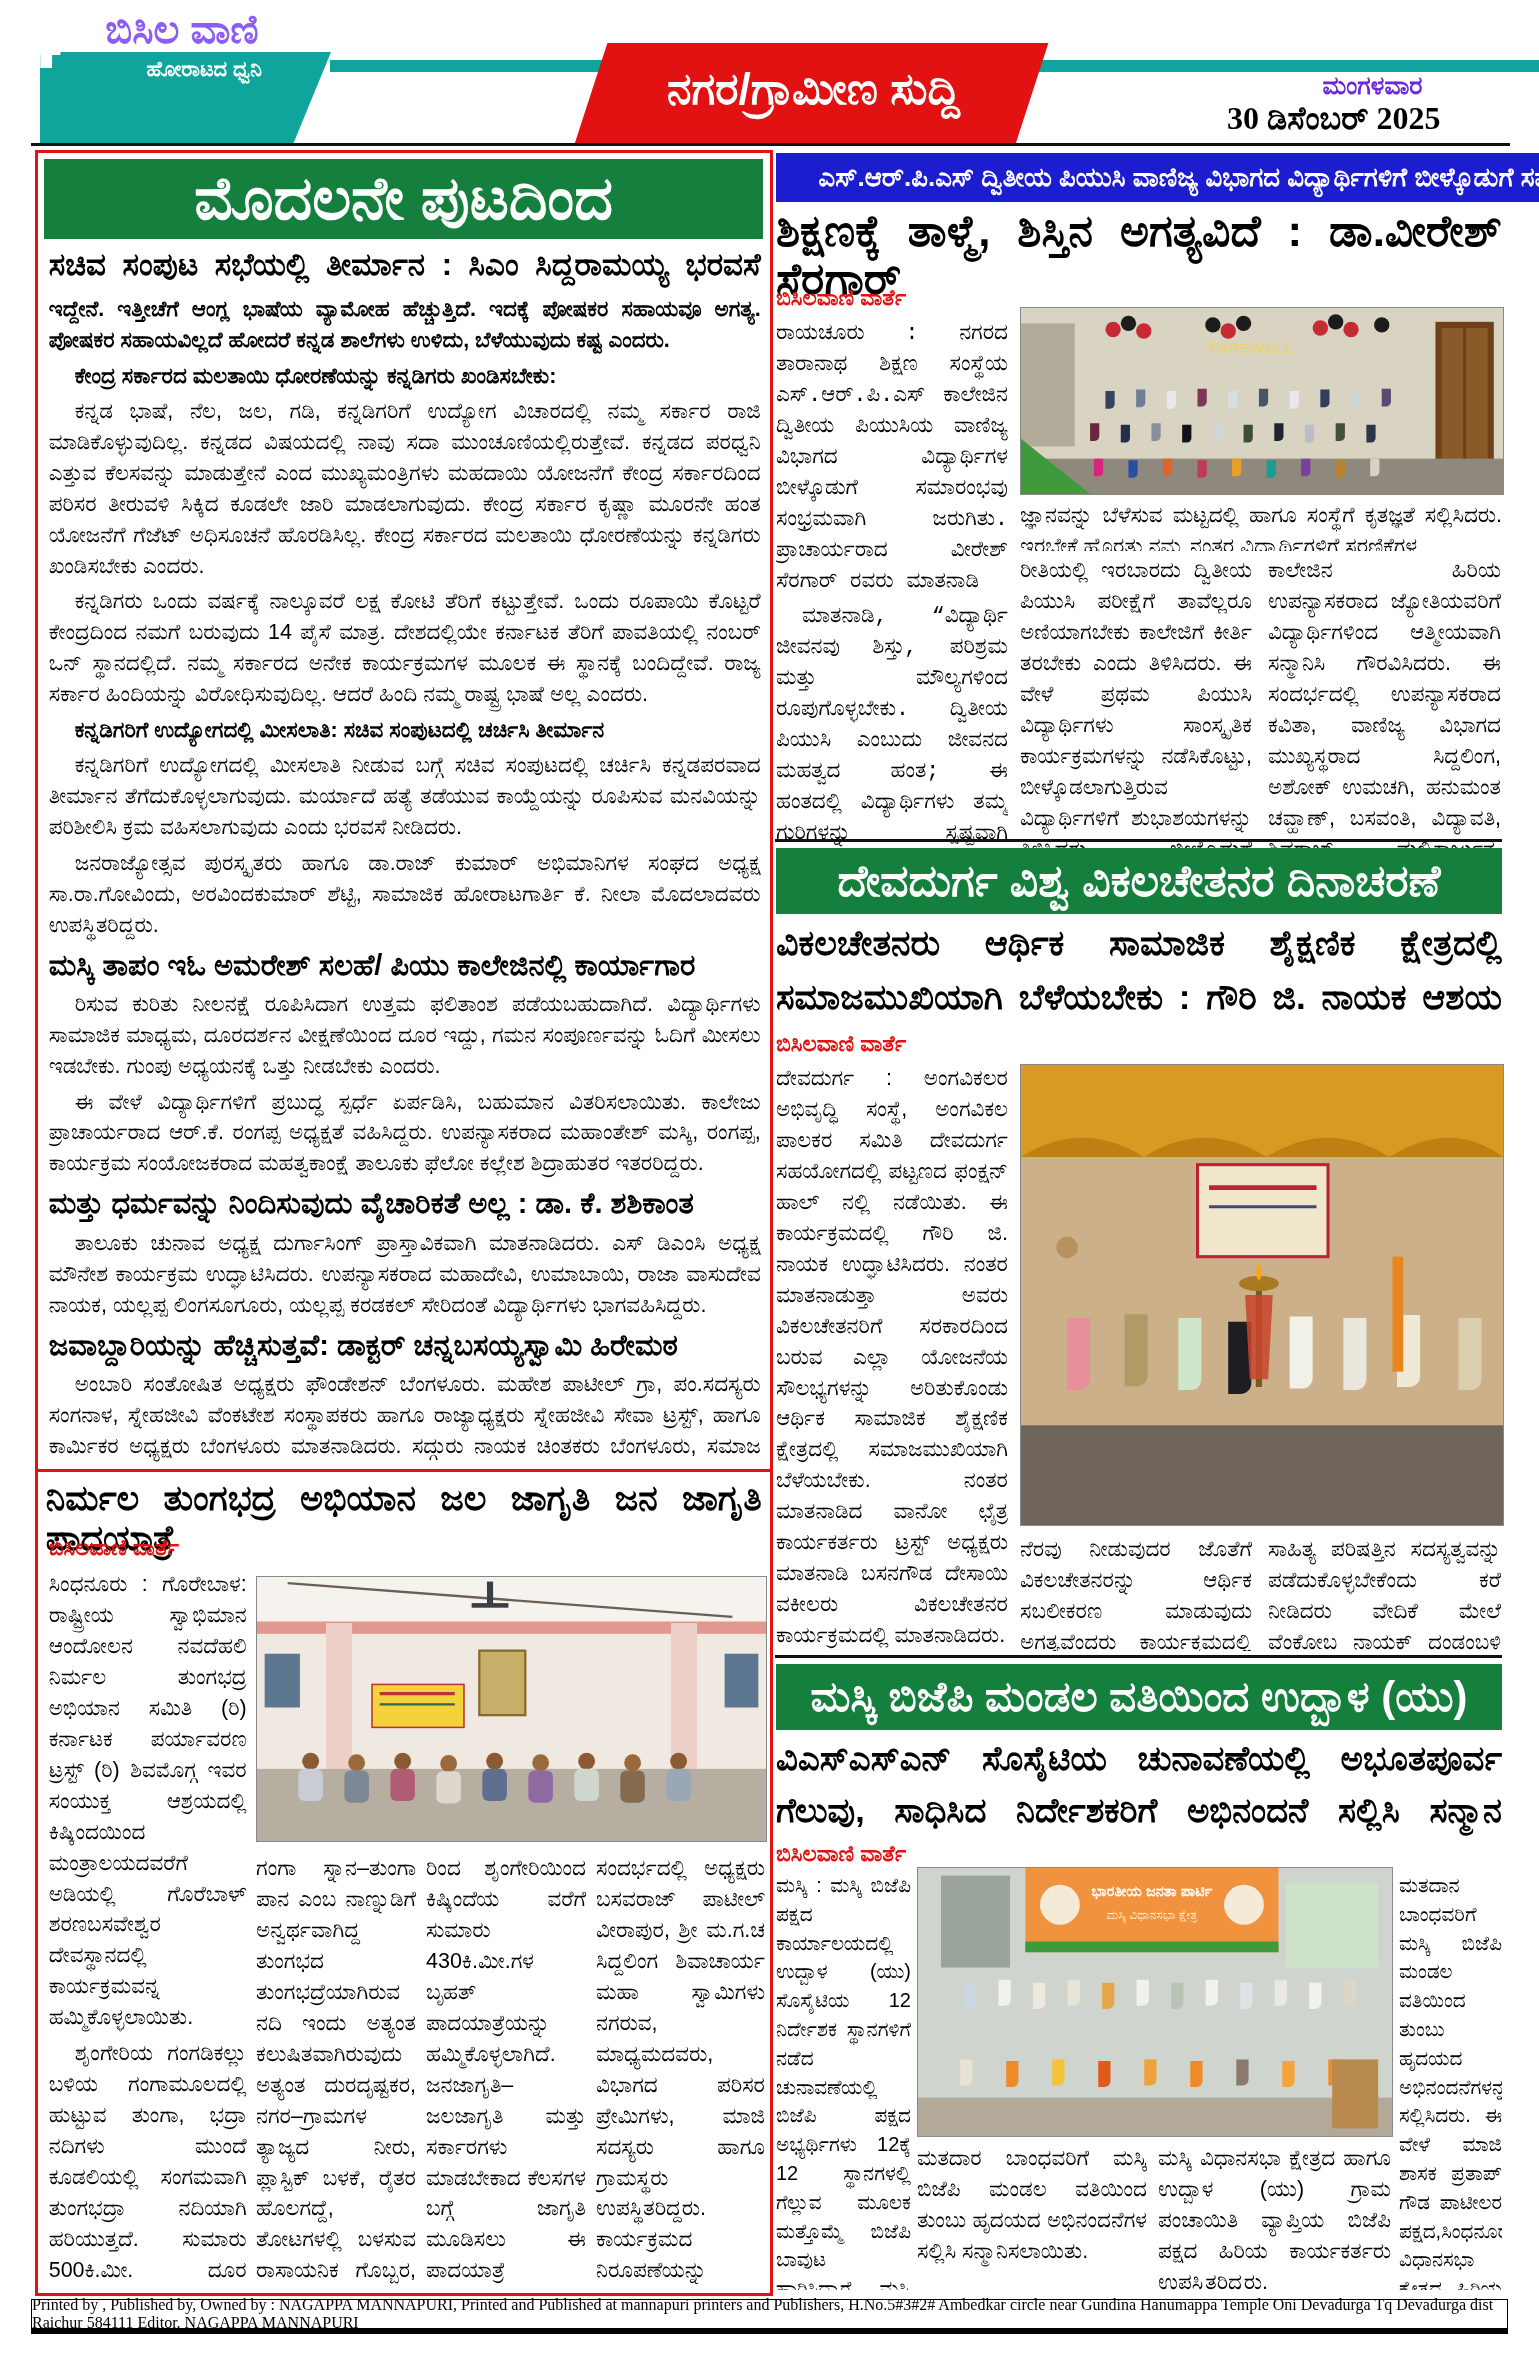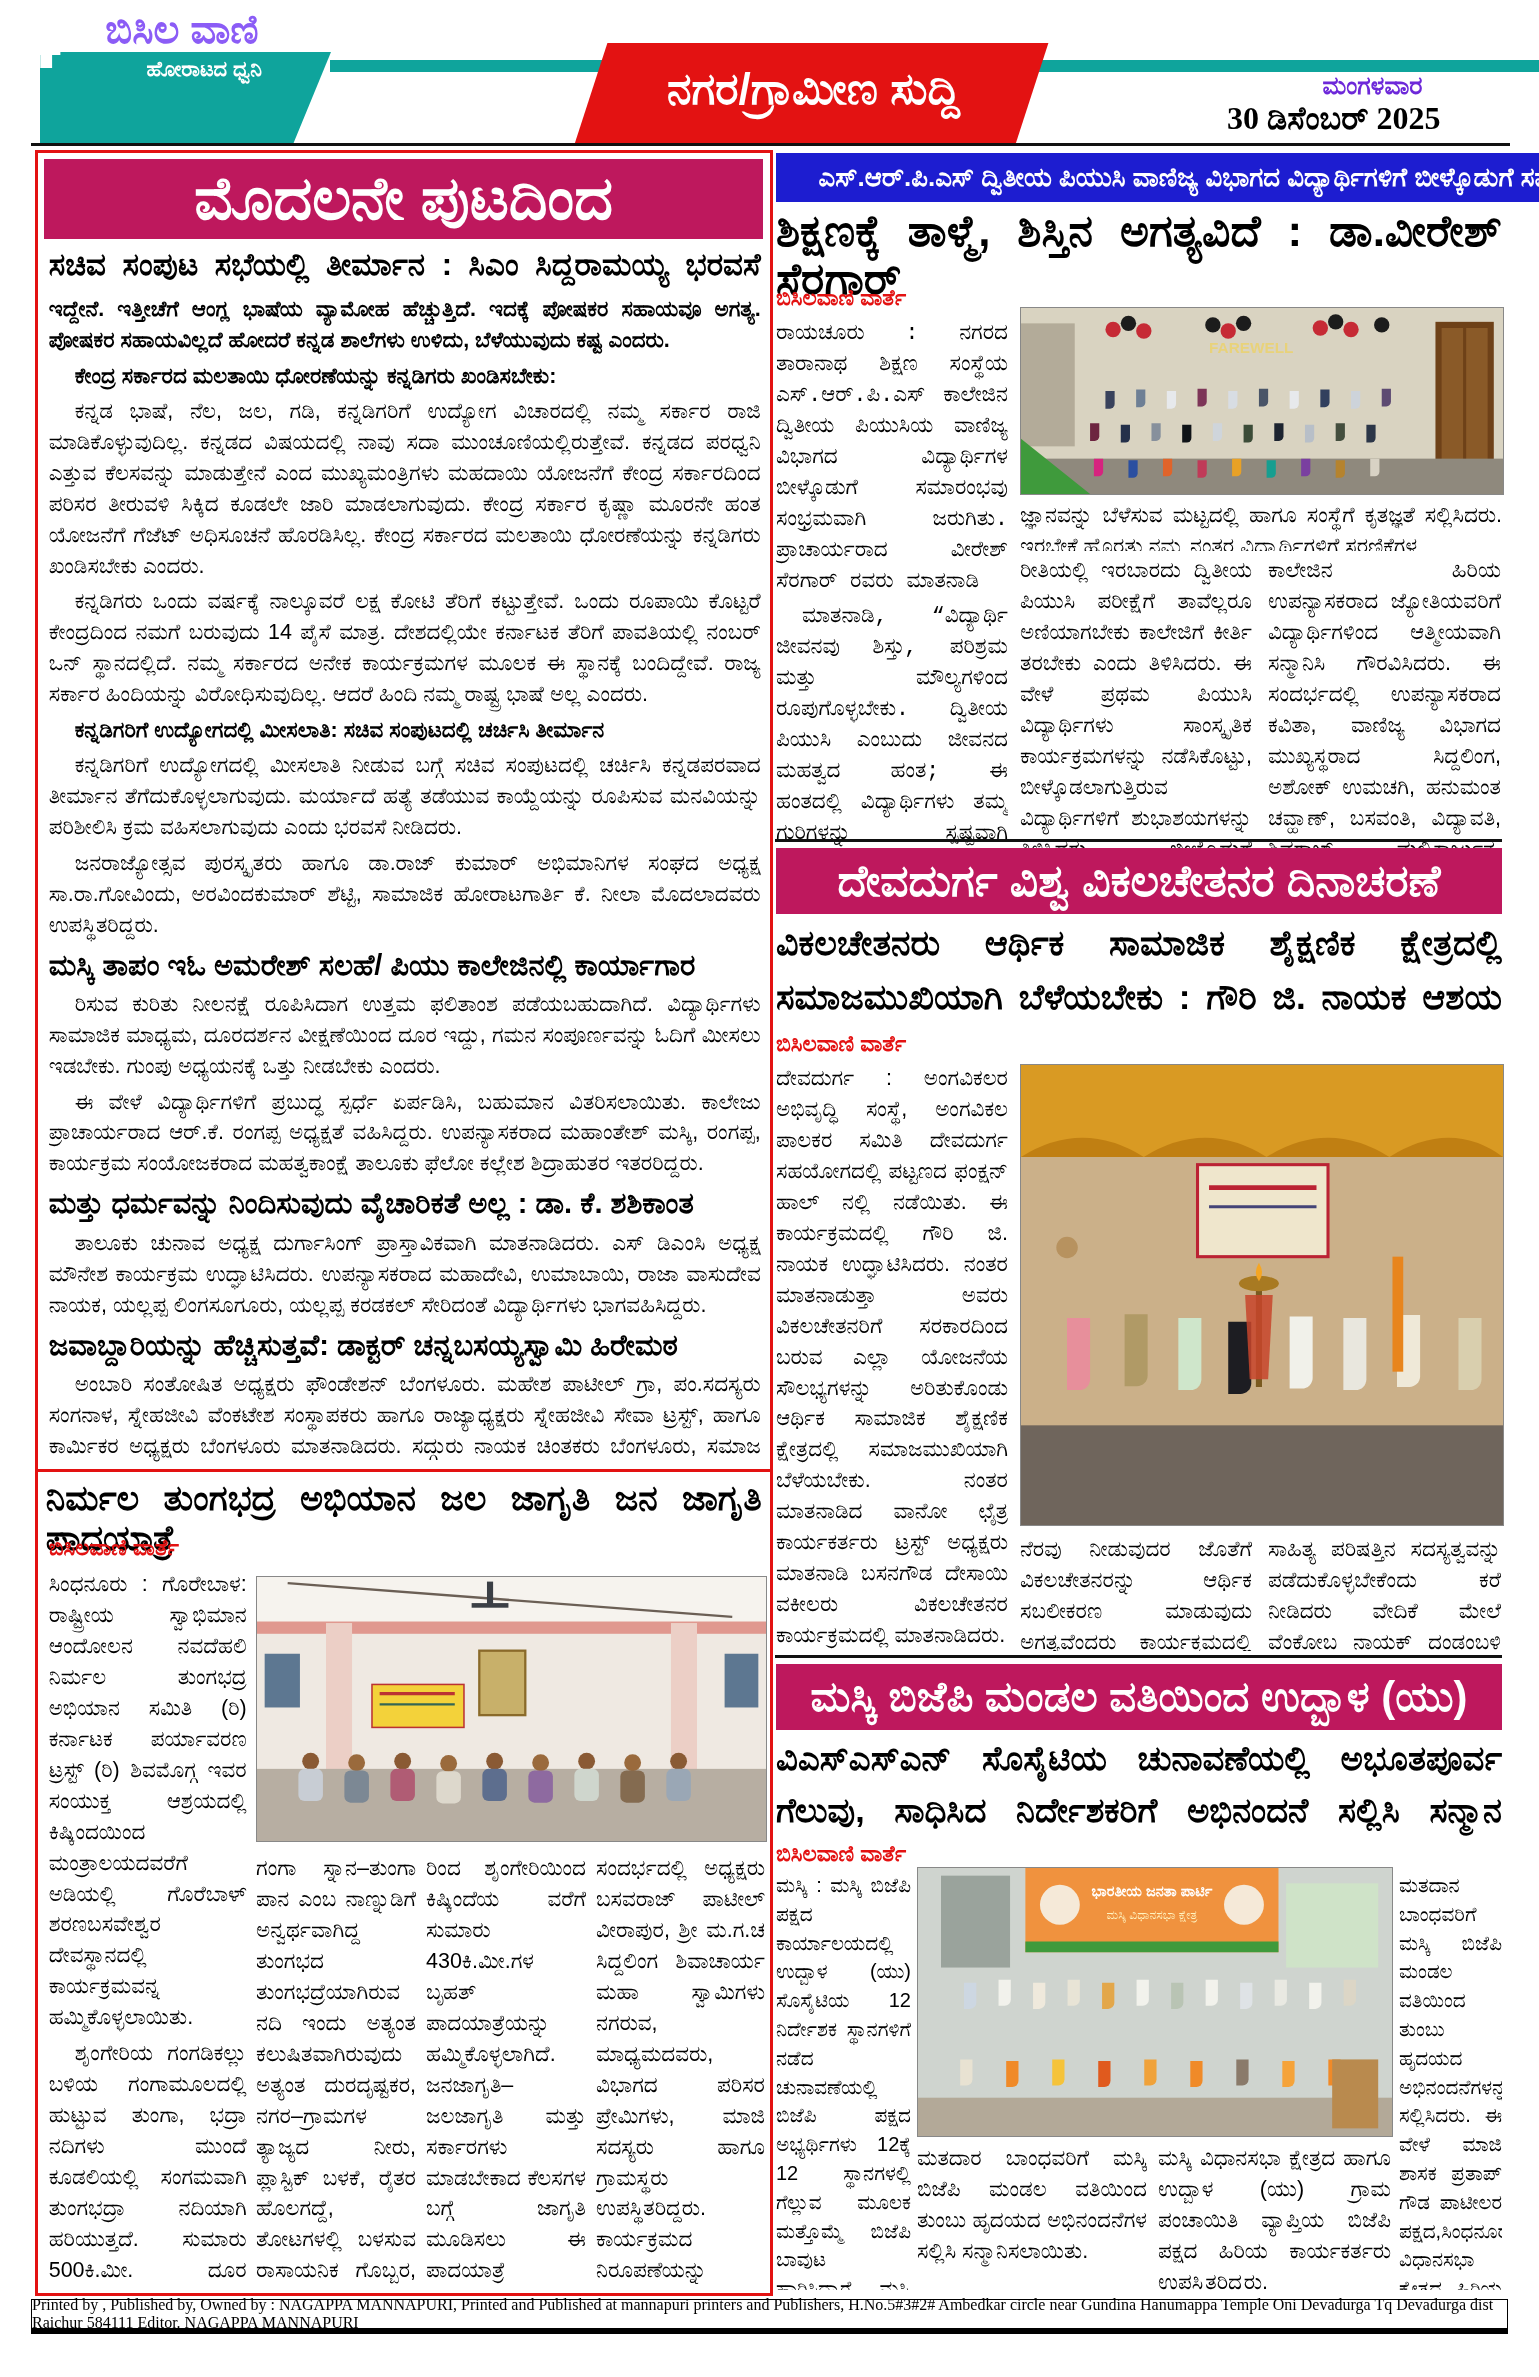--- a/index.html
+++ b/index.html
@@ -20,21 +20,21 @@
   #date-label{left:1227px;top:100px;width:291px;font-size:32px;font-weight:bold;
       font-family:"Liberation Serif",serif;}
   #header-rule{left:31px;top:143px;width:1479px;height:3.1px;background:#111;}
   
   .bodycol{position:absolute;text-align:justify;font-size:21.5px;line-height:1.44;overflow:hidden;}
   .p{margin:0 0 4.6px 0;text-indent:26px;}
   .pni{margin:0 0 4.6px 0;}
   .bold-sub{font-weight:bold;text-indent:26px;margin:0 0 4.6px 0;}
   .big-sub{font-weight:bold;font-size:29px;line-height:1.25;margin:6.1px 0;text-indent:0;}
   .byline{position:absolute;color:#e31212;font-weight:bold;font-size:22px;text-align:center;}
-  .banner{position:absolute;background:#be185d;color:#fff;font-weight:bold;text-align:center;
+  .banner{position:absolute;background:#15803d;color:#fff;font-weight:bold;text-align:center;
       display:flex;align-items:center;justify-content:center;}
   .subline{position:absolute;font-weight:bold;text-align:justify;text-align-last:justify;line-height:1.2;}
   .divider{position:absolute;background:#111;}
   
   #left-box{left:35px;top:150px;width:738px;height:2146px;border:3.1px solid #e31212;background:#fff;box-sizing:border-box;}
   #a1-banner{left:6.1px;top:6.1px;width:719px;height:80px;font-size:60px;}
   #a1-subhead{position:absolute;left:10.7px;top:94px;width:712px;font-size:31px;font-weight:bold;
       text-align:justify;text-align-last:justify;}
   #a1-body{left:10.7px;top:141px;width:712px;height:1169px;}
   #a1-rule{position:absolute;left:0px;top:1316px;width:732px;height:3.1px;background:#e31212;}

